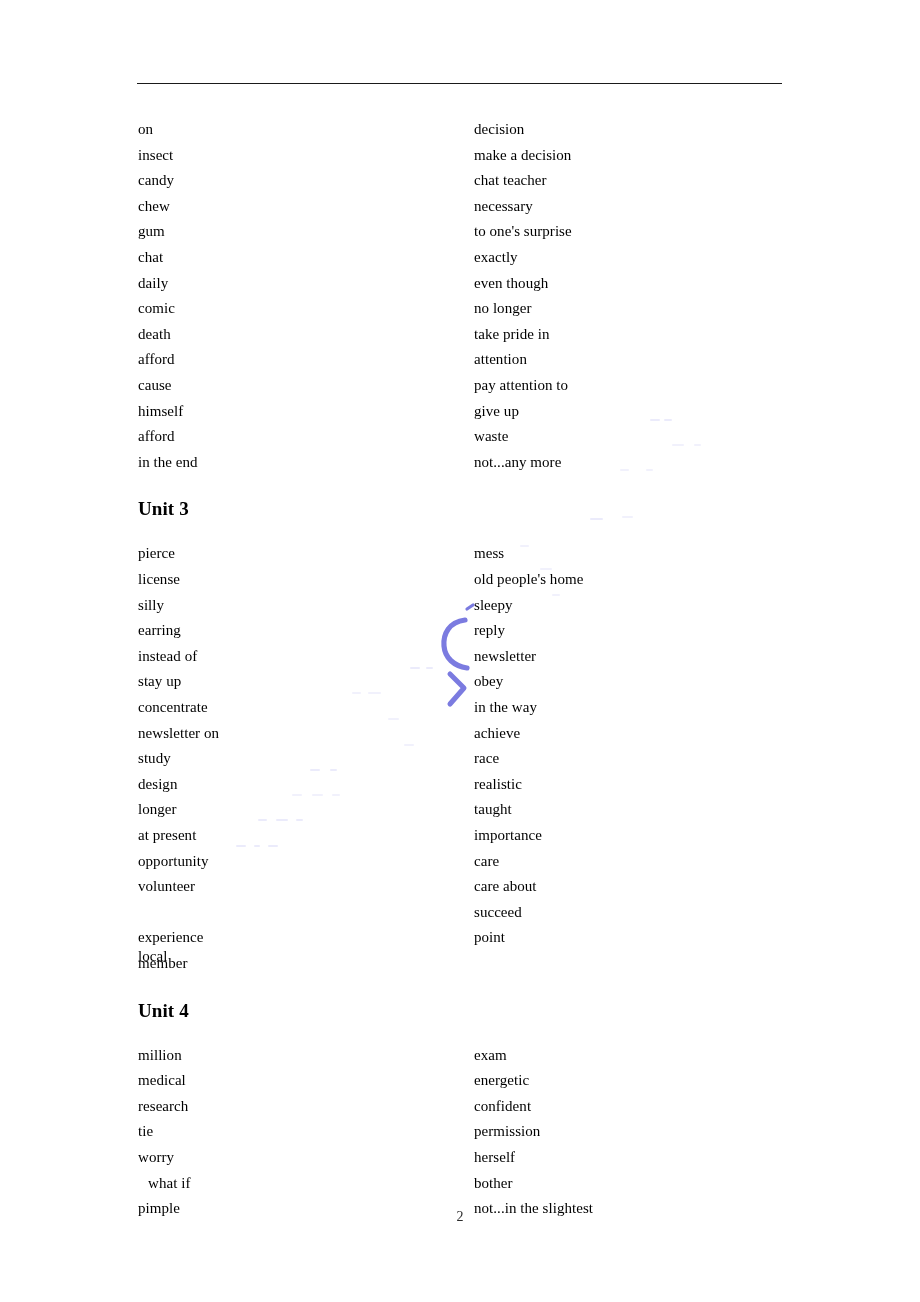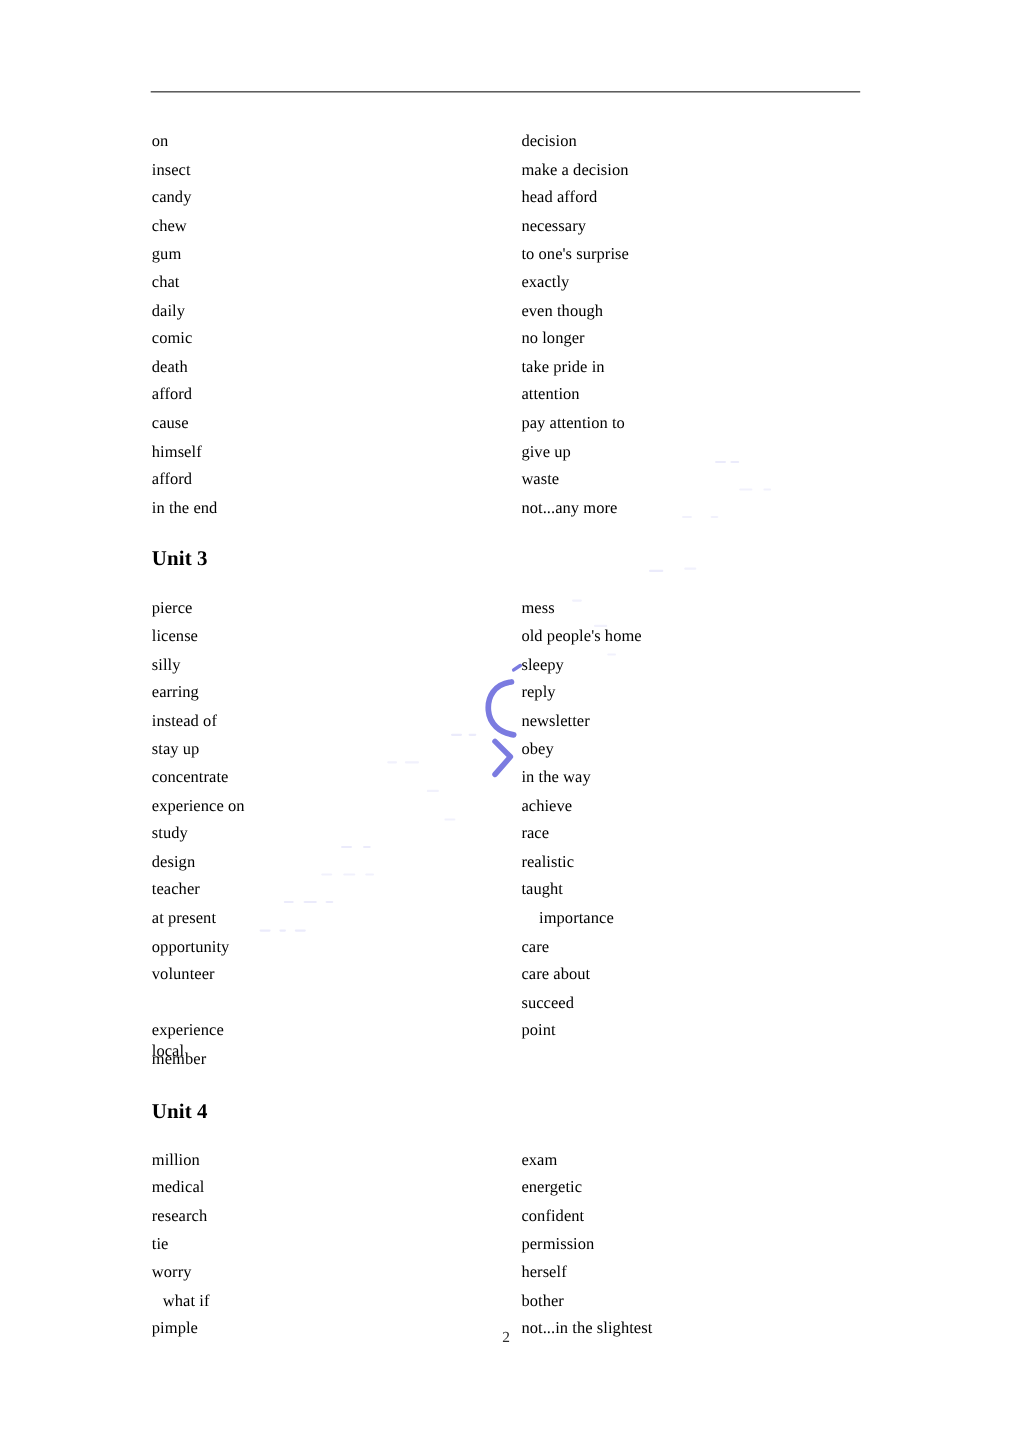--- a/index.html
+++ b/index.html
@@ -99,21 +99,21 @@
 <div id="page">
 
   <div class="header-rule"></div>
 
   <div class="content">
       <div class="word col-left" style="top: 120px;">on</div>
       <div class="word col-right" style="top: 120px;">decision</div>
       <div class="word col-left" style="top: 145.6px;">insect</div>
       <div class="word col-right" style="top: 145.6px;">make a decision</div>
       <div class="word col-left" style="top: 171.2px;">candy</div>
-      <div class="word col-right" style="top: 171.2px;">head afford</div>
+      <div class="word col-right" style="top: 171.2px;">chat teacher</div>
       <div class="word col-left" style="top: 196.8px;">chew</div>
       <div class="word col-right" style="top: 196.8px;">necessary</div>
       <div class="word col-left" style="top: 222.4px;">gum</div>
       <div class="word col-right" style="top: 222.4px;">to one's surprise</div>
       <div class="word col-left" style="top: 248px;">chat</div>
       <div class="word col-right" style="top: 248px;">exactly</div>
       <div class="word col-left" style="top: 273.6px;">daily</div>
       <div class="word col-right" style="top: 273.6px;">even though</div>
       <div class="word col-left" style="top: 299.2px;">comic</div>
       <div class="word col-right" style="top: 299.2px;">no longer</div>
@@ -137,30 +137,30 @@
       <div class="word col-left" style="top: 595.6px;">silly</div>
       <div class="word col-right" style="top: 595.6px;">sleepy</div>
       <div class="word col-left" style="top: 621.2px;">earring</div>
       <div class="word col-right" style="top: 621.2px;">reply</div>
       <div class="word col-left" style="top: 646.8px;">instead of</div>
       <div class="word col-right" style="top: 646.8px;">newsletter</div>
       <div class="word col-left" style="top: 672.4px;">stay up</div>
       <div class="word col-right" style="top: 672.4px;">obey</div>
       <div class="word col-left" style="top: 698px;">concentrate</div>
       <div class="word col-right" style="top: 698px;">in the way</div>
-      <div class="word col-left" style="top: 723.6px;">experience on</div>
+      <div class="word col-left" style="top: 723.6px;">newsletter on</div>
       <div class="word col-right" style="top: 723.6px;">achieve</div>
       <div class="word col-left" style="top: 749.2px;">study</div>
       <div class="word col-right" style="top: 749.2px;">race</div>
       <div class="word col-left" style="top: 774.8px;">design</div>
       <div class="word col-right" style="top: 774.8px;">realistic</div>
-      <div class="word col-left" style="top: 800.4px;">teacher</div>
+      <div class="word col-left" style="top: 800.4px;">longer</div>
       <div class="word col-right" style="top: 800.4px;">taught</div>
       <div class="word col-left" style="top: 826px;">at present</div>
-      <div class="word col-right" style="top: 826px; margin-left: 16px;">importance</div>
+      <div class="word col-right" style="top: 826px;">importance</div>
       <div class="word col-left" style="top: 851.6px;">opportunity</div>
       <div class="word col-right" style="top: 851.6px;">care</div>
       <div class="word col-left" style="top: 877.2px;">volunteer</div>
       <div class="word col-right" style="top: 877.2px;">care about</div>
       <div class="word col-left" style="top: 907px; margin-top: 40px;">local</div>
       <div class="word col-right" style="top: 902.8px;">succeed</div>
       <div class="word col-left" style="top: 928.4px;">experience</div>
       <div class="word col-right" style="top: 928.4px;">point</div>
       <div class="word col-left" style="top: 954px;">member</div>
       <div class="unit-heading" style="top: 1000.6px;">Unit 4</div>

